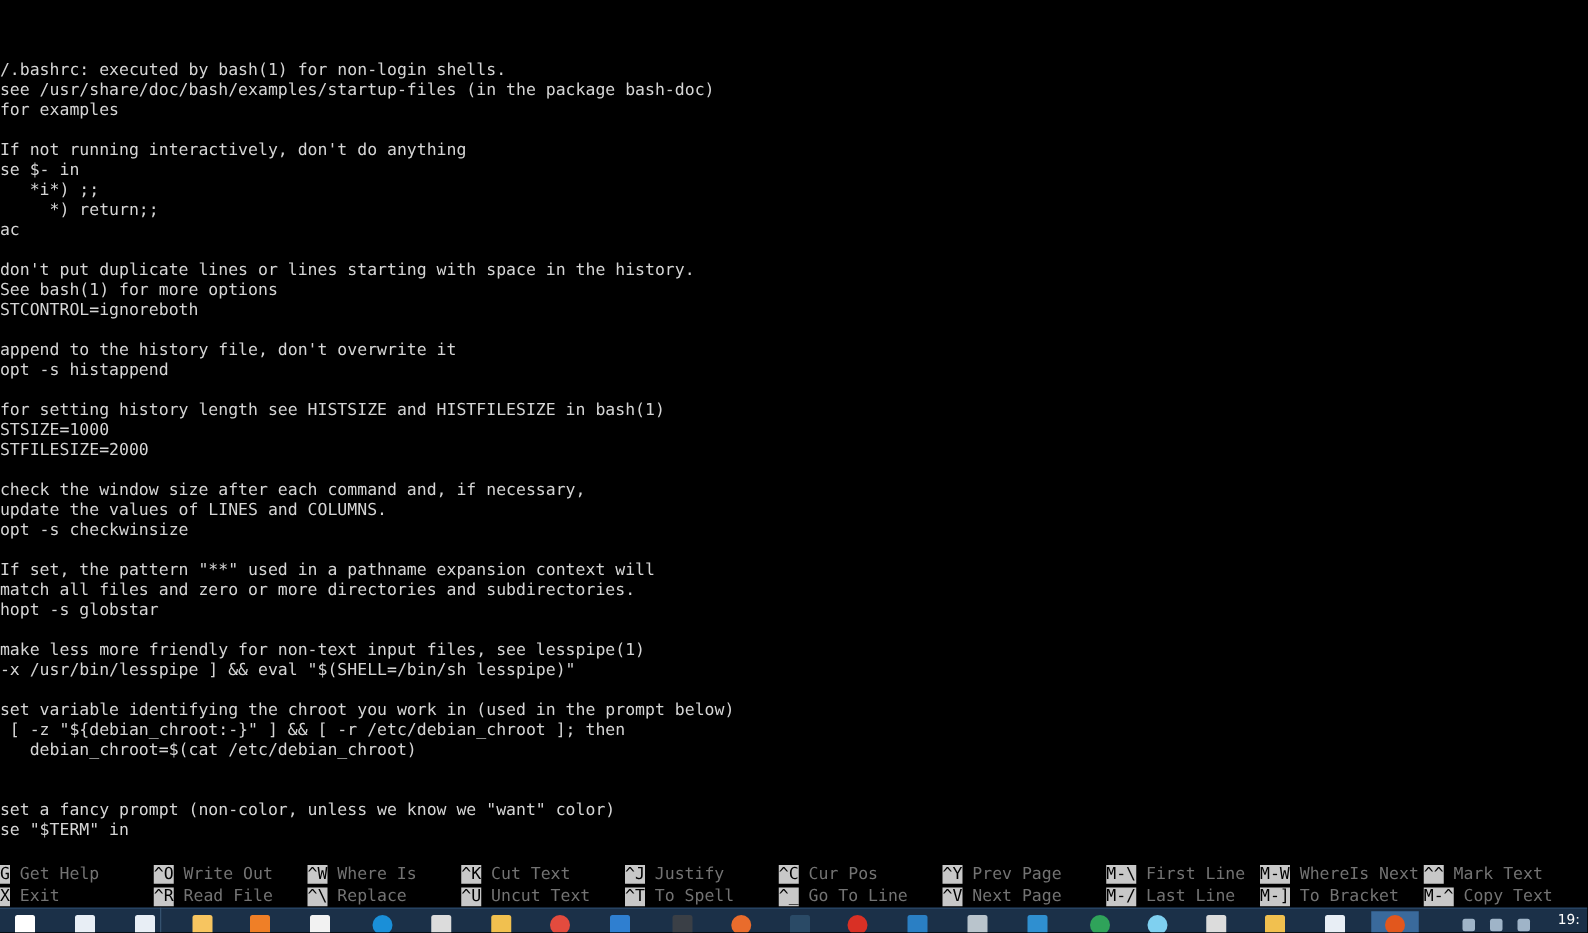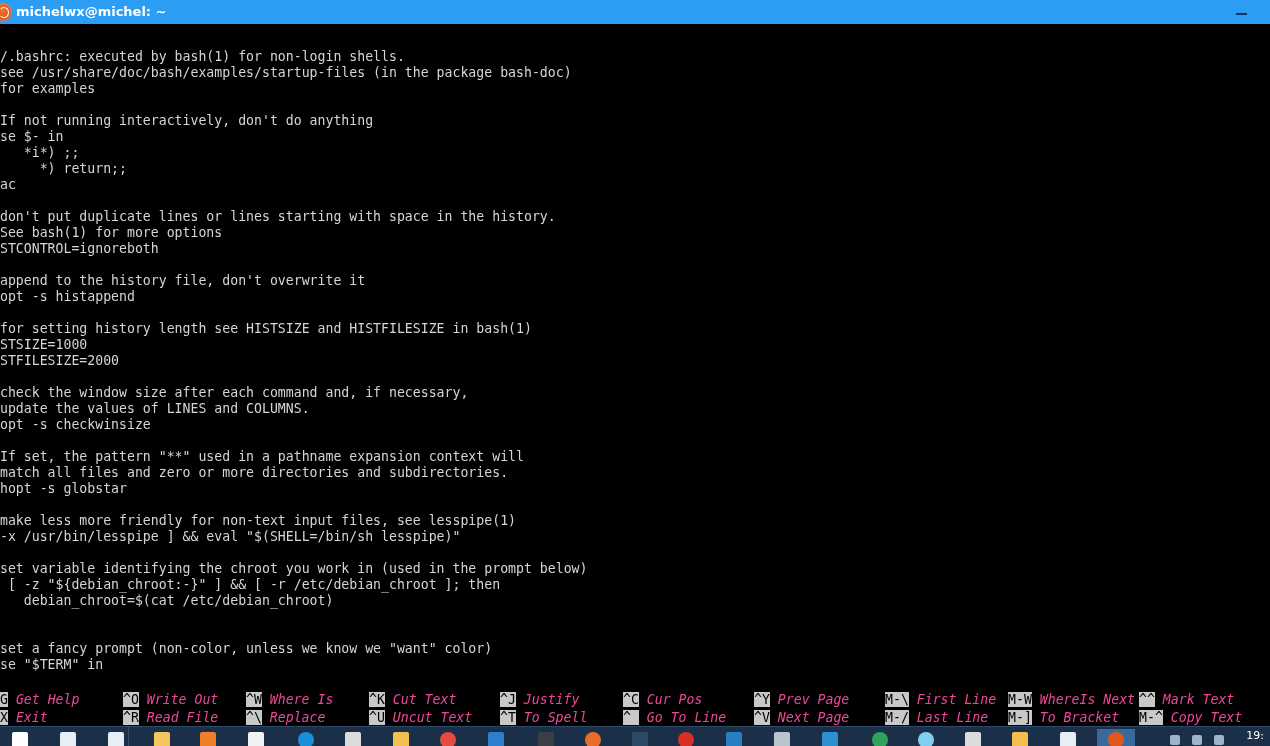--- a/index.html
+++ b/index.html
@@ -147,21 +147,21 @@
   .sc-cell {
     position: absolute;
     top: 0;
     white-space: pre;
   }
   .sc-key {
     background: #c8c8c8;
     color: #000;
     padding: 0;
   }
-  .sc-label { color: #ec4899; font-style: italic; }
+  .sc-label { color: #737373; }
 
   
   .taskbar {
     position: absolute;
     left: 0;
     bottom: 0;
     width: 1270px;
     height: 20px;
     background: #1b3048;
     overflow: hidden;
@@ -206,27 +206,20 @@
     left: 128px; top: 0;
     width: 1px; height: 20px;
     background: #35526f;
   }
 </style>
 </head>
 <body>
 
 <div id="screen">
 
-  <div class="titlebar">
-    <span class="win-icon"></span>
-    <span class="title-text">michelwx@michel: ~</span>
-    <span class="winbtn-min">
-      <span class="bar"></span>
-    </span>
-  </div>
 
 
   <div class="editor" id="editor-body"><div class="line">~/.bashrc: executed by bash(1) for non-login shells.</div><div class="line"> see /usr/share/doc/bash/examples/startup-files (in the package bash-doc)</div><div class="line"> for examples</div><div class="line">&nbsp;</div><div class="line"> If not running interactively, don't do anything</div><div class="line">ase $- in</div><div class="line">    *i*) ;;</div><div class="line">      *) return;;</div><div class="line">sac</div><div class="line">&nbsp;</div><div class="line"> don't put duplicate lines or lines starting with space in the history.</div><div class="line"> See bash(1) for more options</div><div class="line">ISTCONTROL=ignoreboth</div><div class="line">&nbsp;</div><div class="line"> append to the history file, don't overwrite it</div><div class="line">hopt -s histappend</div><div class="line">&nbsp;</div><div class="line"> for setting history length see HISTSIZE and HISTFILESIZE in bash(1)</div><div class="line">ISTSIZE=1000</div><div class="line">ISTFILESIZE=2000</div><div class="line">&nbsp;</div><div class="line"> check the window size after each command and, if necessary,</div><div class="line"> update the values of LINES and COLUMNS.</div><div class="line">hopt -s checkwinsize</div><div class="line">&nbsp;</div><div class="line"> If set, the pattern "**" used in a pathname expansion context will</div><div class="line"> match all files and zero or more directories and subdirectories.</div><div class="line">shopt -s globstar</div><div class="line">&nbsp;</div><div class="line"> make less more friendly for non-text input files, see lesspipe(1)</div><div class="line"> -x /usr/bin/lesspipe ] &amp;&amp; eval "$(SHELL=/bin/sh lesspipe)"</div><div class="line">&nbsp;</div><div class="line"> set variable identifying the chroot you work in (used in the prompt below)</div><div class="line">f [ -z "${debian_chroot:-}" ] &amp;&amp; [ -r /etc/debian_chroot ]; then</div><div class="line">    debian_chroot=$(cat /etc/debian_chroot)</div><div class="line">i</div><div class="line">&nbsp;</div><div class="line"> set a fancy prompt (non-color, unless we know we "want" color)</div><div class="line">ase "$TERM" in</div></div>
 
   <div class="shortcuts">
     <div class="sc-row" id="sc-row-1"><span class="sc-cell" style="left: 8px;"><span class="sc-key">G</span><span class="sc-label"> Get Help</span></span><span class="sc-cell" style="left: 131px;"><span class="sc-key">^O</span><span class="sc-label"> Write Out</span></span><span class="sc-cell" style="left: 254px;"><span class="sc-key">^W</span><span class="sc-label"> Where Is</span></span><span class="sc-cell" style="left: 377px;"><span class="sc-key">^K</span><span class="sc-label"> Cut Text</span></span><span class="sc-cell" style="left: 508px;"><span class="sc-key">^J</span><span class="sc-label"> Justify</span></span><span class="sc-cell" style="left: 631px;"><span class="sc-key">^C</span><span class="sc-label"> Cur Pos</span></span><span class="sc-cell" style="left: 762px;"><span class="sc-key">^Y</span><span class="sc-label"> Prev Page</span></span><span class="sc-cell" style="left: 893px;"><span class="sc-key">M-\</span><span class="sc-label"> First Line</span></span><span class="sc-cell" style="left: 1016px;"><span class="sc-key">M-W</span><span class="sc-label"> WhereIs Next</span></span><span class="sc-cell" style="left: 1147px;"><span class="sc-key">^^</span><span class="sc-label"> Mark Text</span></span></div>
     <div class="sc-row" id="sc-row-2"><span class="sc-cell" style="left: 8px;"><span class="sc-key">X</span><span class="sc-label"> Exit</span></span><span class="sc-cell" style="left: 131px;"><span class="sc-key">^R</span><span class="sc-label"> Read File</span></span><span class="sc-cell" style="left: 254px;"><span class="sc-key">^\</span><span class="sc-label"> Replace</span></span><span class="sc-cell" style="left: 377px;"><span class="sc-key">^U</span><span class="sc-label"> Uncut Text</span></span><span class="sc-cell" style="left: 508px;"><span class="sc-key">^T</span><span class="sc-label"> To Spell</span></span><span class="sc-cell" style="left: 631px;"><span class="sc-key">^_</span><span class="sc-label"> Go To Line</span></span><span class="sc-cell" style="left: 762px;"><span class="sc-key">^V</span><span class="sc-label"> Next Page</span></span><span class="sc-cell" style="left: 893px;"><span class="sc-key">M-/</span><span class="sc-label"> Last Line</span></span><span class="sc-cell" style="left: 1016px;"><span class="sc-key">M-]</span><span class="sc-label"> To Bracket</span></span><span class="sc-cell" style="left: 1147px;"><span class="sc-key">M-^</span><span class="sc-label"> Copy Text</span></span></div>
   </div>
 
   <div class="taskbar">

